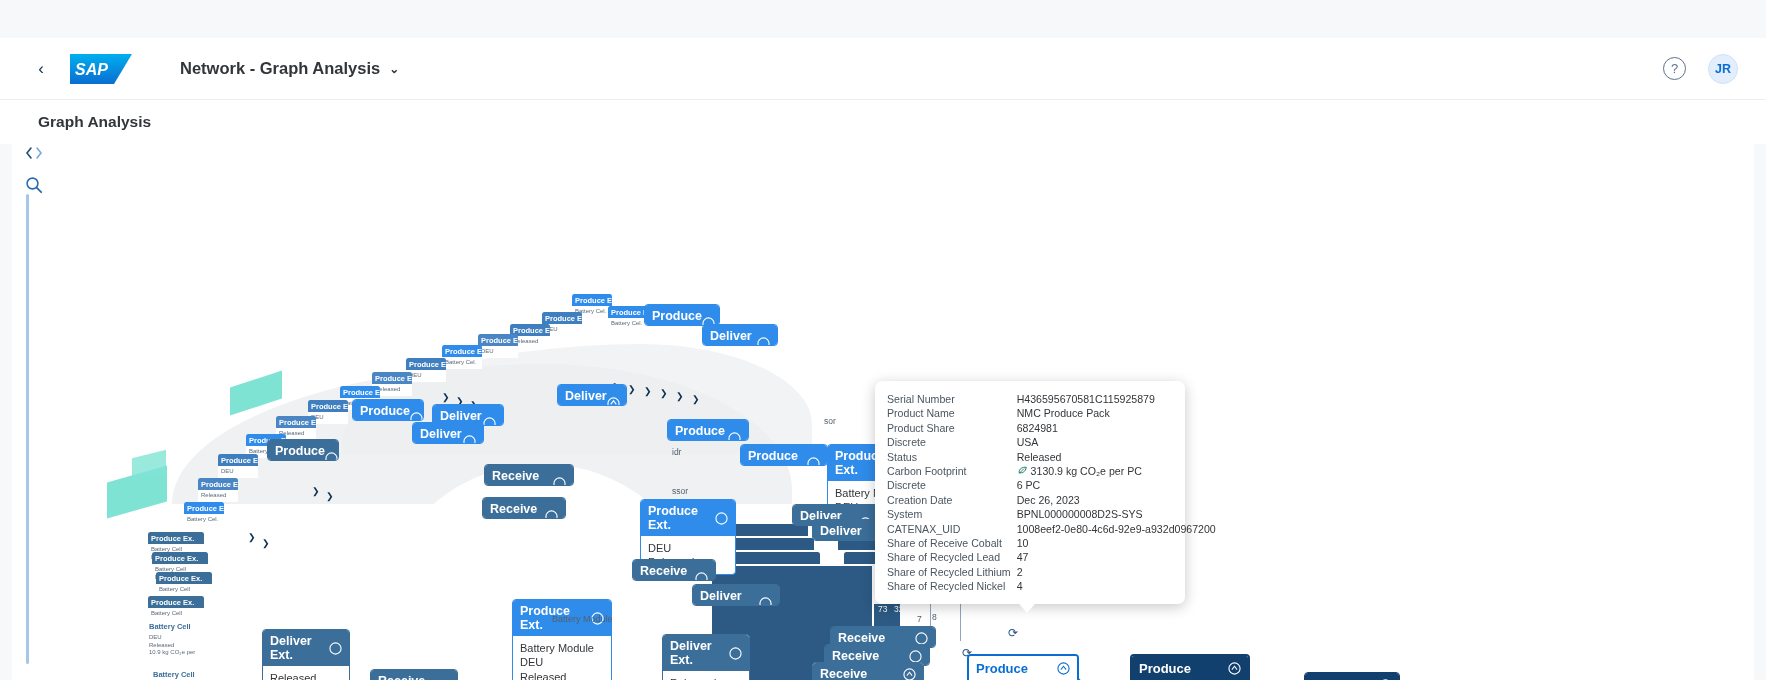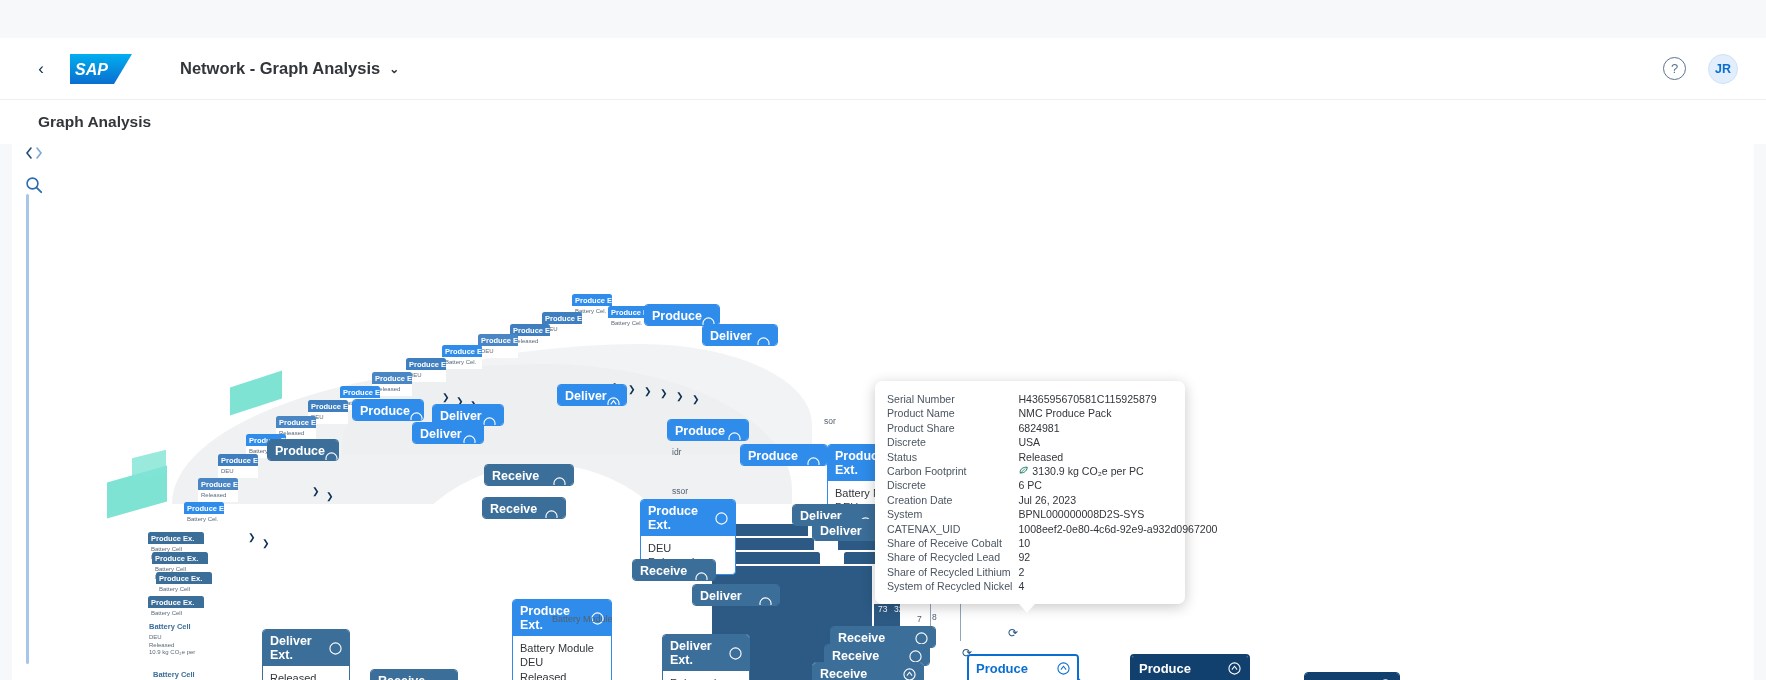--- a/index.html
+++ b/index.html
@@ -619,44 +619,44 @@
                 </svg>
               <span>3130.9 kg CO₂e per PC</span>
             </td>
             </tr>
           <tr>
             <td class="k">Discrete</td>
             <td class="v">6 PC</td>
             </tr>
           <tr>
             <td class="k">Creation Date</td>
-            <td class="v">Jul 26, 2023</td>
+            <td class="v">Dec 26, 2023</td>
             </tr>
           <tr>
             <td class="k">System</td>
             <td class="v">BPNL000000008D2S-SYS</td>
             </tr>
           <tr>
             <td class="k">CATENAX_UID</td>
             <td class="v">1008eef2-0e80-4c6d-92e9-a932d0967200</td>
             </tr>
           <tr>
             <td class="k">Share of Receive Cobalt</td>
             <td class="v">10</td>
             </tr>
           <tr>
             <td class="k">Share of Recycled Lead</td>
-            <td class="v">92</td>
+            <td class="v">47</td>
             </tr>
           <tr>
             <td class="k">Share of Recycled Lithium</td>
             <td class="v">2</td>
             </tr>
           <tr>
-            <td class="k">System of Recycled Nickel</td>
+            <td class="k">Share of Recycled Nickel</td>
             <td class="v">4</td>
             </tr>
         </tbody>
       </table>
       <div class="tt-tail"></div>
     </div>
 
   </div>
 </div>
 

